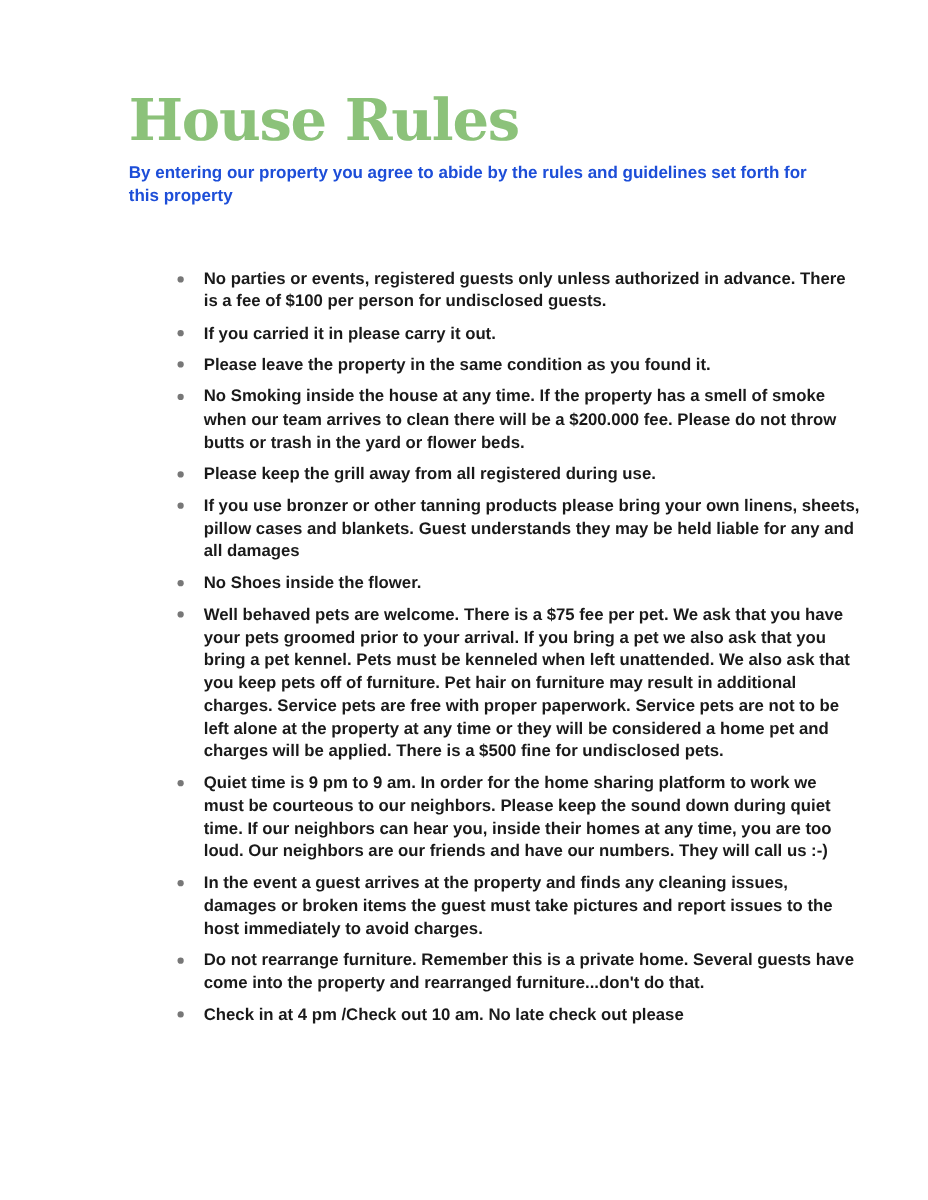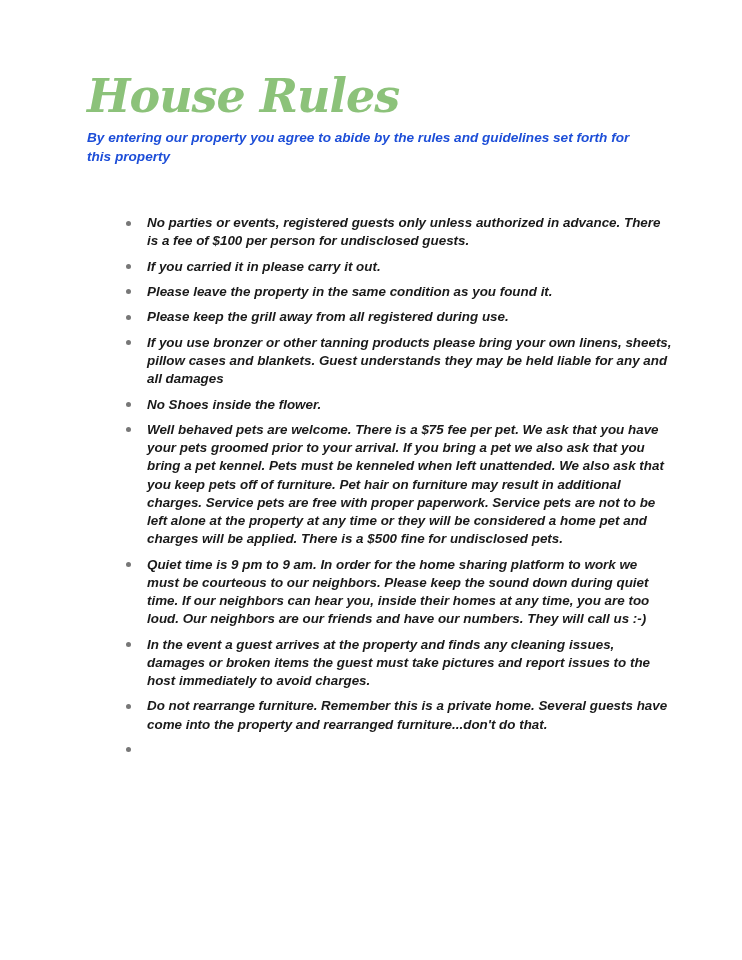--- a/index.html
+++ b/index.html
@@ -1,17 +1,17 @@
 <!DOCTYPE html>
 <html><head>
   <meta charset="utf-8">
   <style>
     html, body { margin: 0; padding: 0; background: #ffffff; }
     body { width: 742px; height: 960px; position: relative; overflow: hidden; }
-    .page { position: absolute; left: 0; top: 0; width: 600px; height: 960px; background: #fff; font-style: italic; }
+    .page { position: absolute; left: 16px; top: 0; width: 600px; height: 960px; background: #fff; }
     .title {
       position: absolute; left: 87px; top: 66px; margin: 0;
       font-family: "DejaVu Serif", "Liberation Serif", serif;
       font-weight: bold; font-size: 46px; line-height: 60px;
       color: #8cc27a; letter-spacing: -1px;
     }
     .subtitle {
       position: absolute; left: 87px; top: 129px; width: 560px; margin: 0;
       font-family: "Liberation Sans", sans-serif; font-weight: bold;
       font-size: 13.6px; line-height: 18.5px; color: #1d4ed8;
@@ -31,22 +31,23 @@
 </head>
 <body>
 
 <div class="page">
   <h1 class="title">House Rules</h1>
   <p class="subtitle">By entering our property you agree to abide by the rules and guidelines set forth for this property</p>
   <ul class="rules">
     <li><span class="bullet"></span><span>No parties or events, registered guests only unless authorized in advance. There is a fee of $100 per person for undisclosed guests.</span></li>
     <li><span class="bullet"></span><span>If you carried it in please carry it out.</span></li>
     <li><span class="bullet"></span><span>Please leave the property in the same condition as you found it.</span></li>
+    <li><span class="bullet"></span><span>No Smoking inside the house at any time. If the property has a smell of smoke when our team arrives to clean there will be a $200.000 fee. Please do not throw butts or trash in the yard or flower beds.</span></li>
     <li><span class="bullet"></span><span>Please keep the grill away from all registered during use.</span></li>
     <li><span class="bullet"></span><span>If you use bronzer or other tanning products please bring your own linens, sheets, pillow cases and blankets. Guest understands they may be held liable for any and all damages</span></li>
     <li><span class="bullet"></span><span>No Shoes inside the flower.</span></li>
     <li><span class="bullet"></span><span>Well behaved pets are welcome. There is a $75 fee per pet. We ask that you have your pets groomed prior to your arrival. If you bring a pet we also ask that you bring a pet kennel. Pets must be kenneled when left unattended. We also ask that you keep pets off of furniture. Pet hair on furniture may result in additional charges. Service pets are free with proper paperwork. Service pets are not to be left alone at the property at any time or they will be considered a home pet and charges will be applied. There is a $500 fine for undisclosed pets.</span></li>
     <li><span class="bullet"></span><span>Quiet time is 9 pm to 9 am. In order for the home sharing platform to work we must be courteous to our neighbors. Please keep the sound down during quiet time. If our neighbors can hear you, inside their homes at any time, you are too loud. Our neighbors are our friends and have our numbers. They will call us :-)</span></li>
     <li><span class="bullet"></span><span>In the event a guest arrives at the property and finds any cleaning issues, damages or broken items the guest must take pictures and report issues to the host immediately to avoid charges.</span></li>
     <li><span class="bullet"></span><span>Do not rearrange furniture. Remember this is a private home. Several guests have come into the property and rearranged furniture...don't do that.</span></li>
-    <li><span class="bullet"></span></li>
+    <li><span class="bullet"></span><span>Check in at 4 pm /Check out 10 am. No late check out please</span></li>
   </ul>
 </div>
 
 </body></html>

